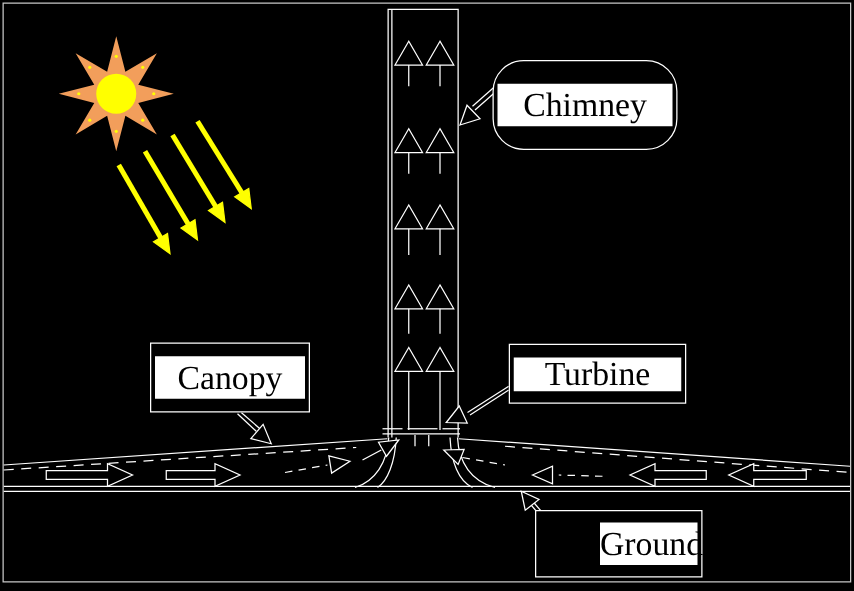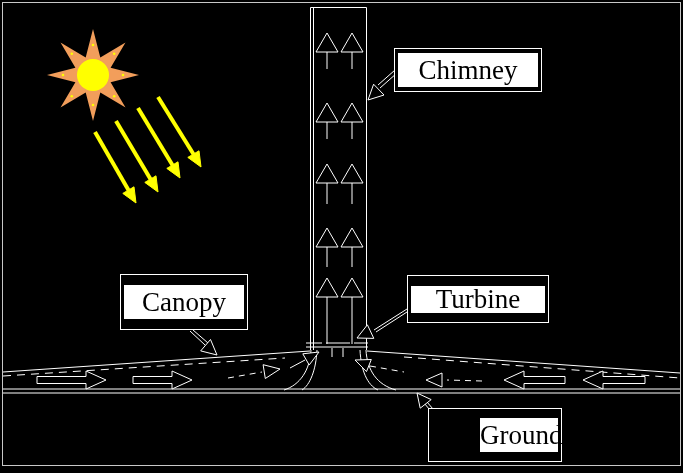--- a/index.html
+++ b/index.html
@@ -176,21 +176,21 @@
       <line class="wl" x1="407" y1="312" x2="376" y2="332"></line>
       <polygon class="hollow" points="357,338 367.4,324.8 373.8,338.4"></polygon>
     </g>
     <g>
       <line class="wl" x1="430" y1="410" x2="424" y2="403"></line>
       <line class="wl" x1="433" y1="409" x2="427" y2="402"></line>
       <polygon class="hollow" points="417,393 431.2,399.6 420.2,408.2"></polygon>
     </g>
   </svg>
 
-  <div class="label-box" style="left:394px;top:48px;width:148px;height:44px;">
+  <div class="label-box" style="left:394px;top:48px;width:148px;height:72px;border-radius:25px;">
     <div class="label-inner">Chimney</div>
   </div>
 
   <div class="label-box" style="left:407px;top:275px;width:142px;height:48px;">
     <div class="label-inner slim">Turbine</div>
   </div>
 
   <div class="label-box" style="left:120px;top:274px;width:128px;height:56px;">
     <div class="label-inner">Canopy</div>
   </div>

